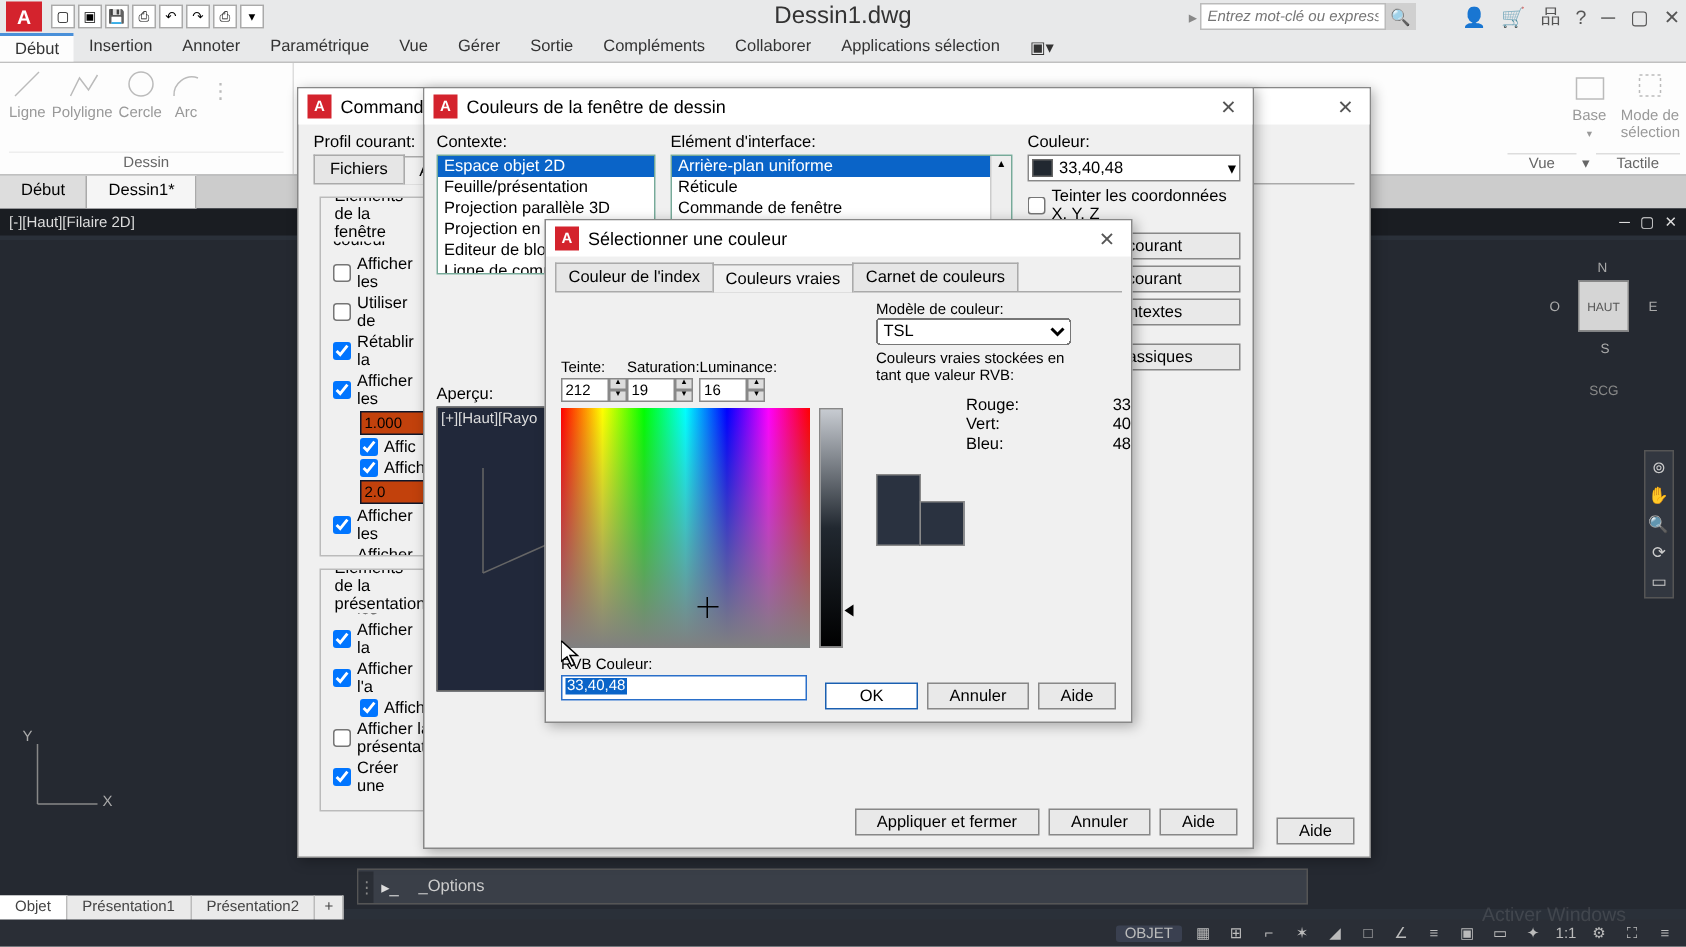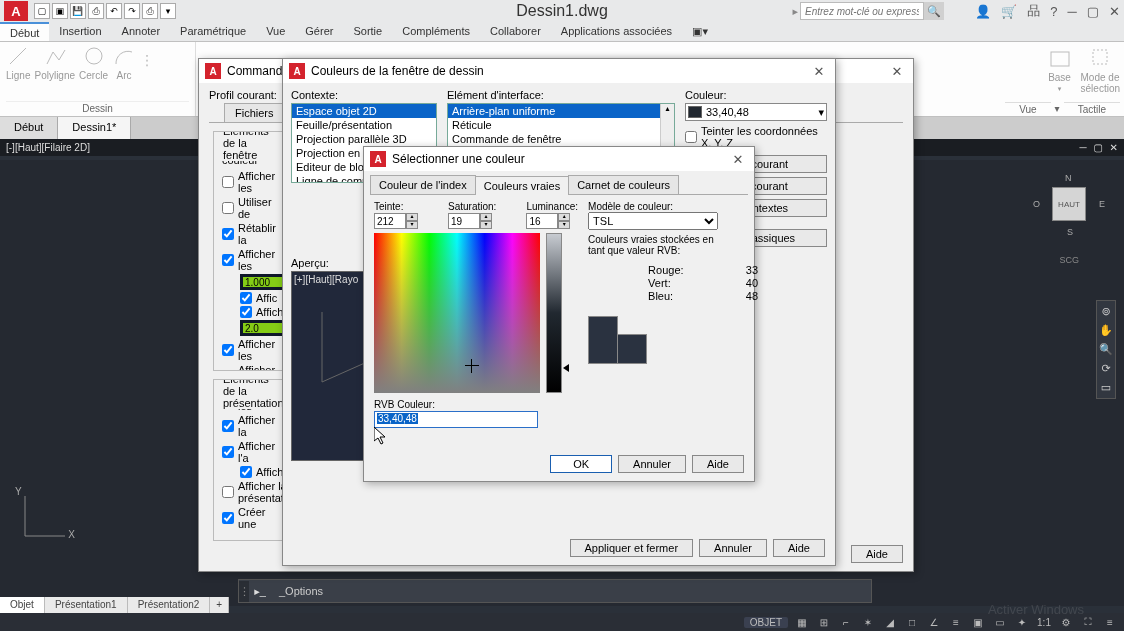--- a/index.html
+++ b/index.html
@@ -72,28 +72,28 @@
 .dialog { position: absolute; background: #f0f0f0; border: 1px solid #888; box-shadow: 2px 2px 8px rgba(0,0,0,.3); }
 .dlg-title { height: 24px; display: flex; align-items: center; padding: 0 6px; font-size: 12px; background: #fff; }
 .dlg-title .logo { width: 16px; height: 16px; background: #d4232d; color: #fff; font-size: 10px; display: flex; align-items: center; justify-content: center; margin-right: 6px; font-weight: bold; }
 .dlg-close { margin-left: auto; width: 20px; text-align: center; cursor: pointer; color: #555; font-size: 13px; }
 
 
 .options-dlg { left: 198px; top: 58px; width: 716px; height: 514px; }
 .opt-body { padding: 6px 10px; font-size: 11px; }
 .opt-row { display: flex; margin-bottom: 2px; }
 .opt-tabs { display: flex; border-bottom: 1px solid #aaa; margin-top: 2px; }
-.opt-tab { padding: 3px 10px; border: 1px solid #aaa; border-bottom: none; background: #e6e6e6; margin-right: -1px; font-size: 11px; cursor: pointer; margin-left: 15px; }
+.opt-tab { padding: 3px 10px; border: 1px solid #aaa; border-bottom: none; background: #e6e6e6; margin-right: -1px; font-size: 11px; cursor: pointer; }
 .opt-tab.active { background: #f0f0f0; position: relative; top: 1px; }
 .opt-content { padding: 8px 4px; }
 .fieldset { border: 1px solid #bbb; padding: 6px 8px 8px; margin-bottom: 8px; position: relative; }
 .fieldset > .legend { position: absolute; top: -7px; left: 6px; background: #f0f0f0; padding: 0 3px; font-size: 11px; }
 .chk { display: flex; align-items: center; gap: 4px; margin: 2px 0; font-size: 11px; }
 .chk input { width: 12px; height: 12px; }
-.numbox { width: 46px; height: 16px; border: 3px solid #0f172a; background: #84cc16; font-size: 10px; padding: 0 2px; }
+.numbox { width: 46px; height: 16px; border: 1px solid #0f172a; background: #c2410c; font-size: 10px; padding: 0 2px; }
 .opt-buttons { position: absolute; right: 10px; bottom: 8px; display: flex; gap: 6px; }
 .btn { padding: 2px 14px; font-size: 11px; border: 1px solid #888; background: #e9e9e9; cursor: pointer; }
 
 
 .colors-dlg { left: 282px; top: 58px; width: 554px; height: 508px; }
 .colors-body { padding: 6px 8px; font-size: 11px; }
 .colors-cols { display: flex; gap: 10px; }
 .col-label { font-size: 11px; margin-bottom: 2px; }
 .listbox { border: 1px solid #7a9; background: #fff; height: 80px; overflow: hidden; font-size: 11px; }
 .listbox .item { padding: 1px 4px; cursor: pointer; }
@@ -107,21 +107,21 @@
 .preview-canvas .coord { position: absolute; font-size: 9px; background: #ddd; border: 1px solid #888; padding: 0 2px; color: #333; }
 .colors-buttons { position: absolute; right: 10px; bottom: 8px; display: flex; gap: 6px; }
 
 
 .selcolor-dlg { left: 363px; top: 146px; width: 392px; height: 336px; background: #f0f0f0; }
 .sc-tabs { display: flex; border-bottom: 1px solid #aaa; margin: 4px 6px 0; }
 .sc-tab { padding: 3px 8px; border: 1px solid #aaa; border-bottom: none; background: #e6e6e6; margin-right: -1px; font-size: 11px; cursor: pointer; }
 .sc-tab.active { background: #f0f0f0; position: relative; top: 1px; }
 .sc-body { padding: 6px 10px; display: flex; gap: 10px; }
 .sc-left { flex: 0 0 200px; }
-.hsl-row { display: flex; gap: 30px; margin-bottom: 4px; }
+.hsl-row { display: flex; gap: 0; margin-bottom: 4px; margin-top: 39px; }
 .hsl-item { display: flex; flex-direction: column; }
 .hsl-item label { font-size: 10px; margin-bottom: 1px; }
 .spin { display: flex; }
 .spin input { width: 32px; height: 16px; border: 1px solid #888; font-size: 10px; padding: 0 2px; }
 .spin .ar { width: 12px; display: flex; flex-direction: column; }
 .spin .ar span { height: 8px; font-size: 6px; background: #ddd; border: 1px solid #888; text-align: center; line-height: 5px; cursor: pointer; }
 .color-field { width: 166px; height: 160px; position: relative; background: linear-gradient(to bottom, rgba(128,128,128,0) 0%, #808080 100%), linear-gradient(to right, red, yellow, lime, cyan, blue, magenta, red); cursor: crosshair; }
 .color-field .cross { position: absolute; width: 14px; height: 14px; pointer-events: none; }
 .color-field .cross:before, .color-field .cross:after { content: ""; position: absolute; background: #000; }
 .color-field .cross:before { left: 6px; top: 0; width: 1px; height: 14px; }
@@ -178,21 +178,21 @@
 <div class="ribbon-tabs">
   <div class="ribbon-tab active">Début</div>
   <div class="ribbon-tab">Insertion</div>
   <div class="ribbon-tab">Annoter</div>
   <div class="ribbon-tab">Paramétrique</div>
   <div class="ribbon-tab">Vue</div>
   <div class="ribbon-tab">Gérer</div>
   <div class="ribbon-tab">Sortie</div>
   <div class="ribbon-tab">Compléments</div>
   <div class="ribbon-tab">Collaborer</div>
-  <div class="ribbon-tab">Applications associées</div>
+  <div class="ribbon-tab">Applications sélection</div>
   <div class="ribbon-tab">▣▾</div>
 </div>
 
 <div class="ribbon-panel">
   <div class="rp-group" style="width:196px">
     <div class="rp-icons">
       <div class="rp-item">
           <svg width="24" height="24">
             <line x1="4" y1="20" x2="20" y2="4"></line>
           </svg>

